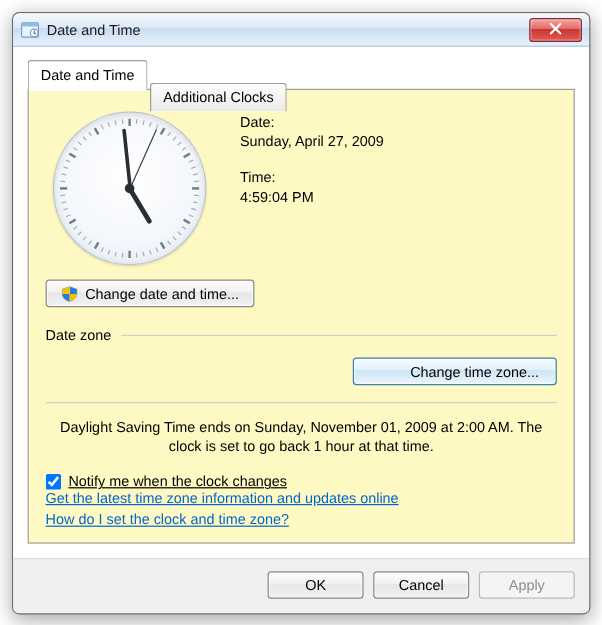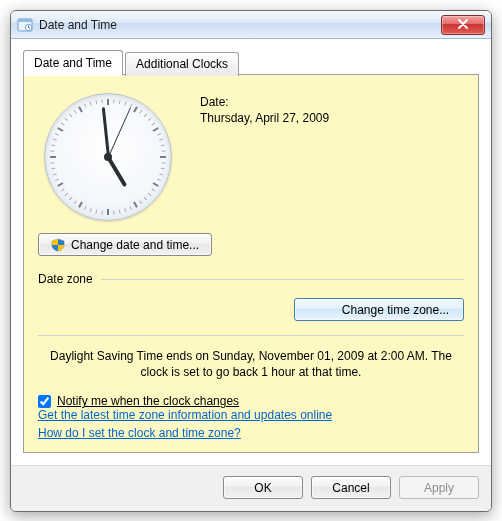--- a/index.html
+++ b/index.html
@@ -52,21 +52,21 @@
     z-index: 2;
   }
   .tab {
     padding: 4px 10px 5px 10px;
     border: 1px solid #9e9e9e;
     border-bottom: none;
     background: linear-gradient(to bottom, #fdfdfd, #eaeaea);
     border-radius: 3px 3px 0 0;
     margin-right: 2px;
     position: relative;
-    top: 2px;
+    top: 19px;
     cursor: default;
   }
   .tab.active {
     background: #fff;
     border-color: #9e9e9e;
     top: 1px;
     padding-top: 5px;
     z-index: 3;
   }
   .tab.active::after {
@@ -304,21 +304,25 @@
               <div class="tick" style="transform: translate(-50%, -58px) rotate(0deg);"></div>
             <div class="hand hour" id="hand-hour" style="transform: rotate(149deg);"></div>
             <div class="hand minute" id="hand-minute" style="transform: rotate(354deg);"></div>
             <div class="hand second" id="hand-second" style="transform: rotate(24deg);"></div>
             <div class="pin"></div>
           </div>
         </div>
         <div class="dt-block">
           <div class="group">
             <div class="label">Date:</div>
-            <div class="value">Thursday, April 27, 2009</div>
+            <div class="value">Sunday, April 27, 2009</div>
+          </div>
+          <div class="group">
+            <div class="label">Time:</div>
+            <div class="value">4:59:04 PM</div>
           </div>
         </div>
       </div>
 
       <div class="btn-row-right">
         <button class="btn wide-btn">
           <span class="shield-icon">
             <svg viewBox="0 0 14 14">
               <path d="M7 1 L13 3 V7 C13 10 10.5 12.5 7 13 C3.5 12.5 1 10 1 7 V3 Z" fill="#fff" stroke="#777" stroke-width=".6"></path>
               <path d="M7 1 L13 3 V7 H7 Z" fill="#2e7bd1"></path>

